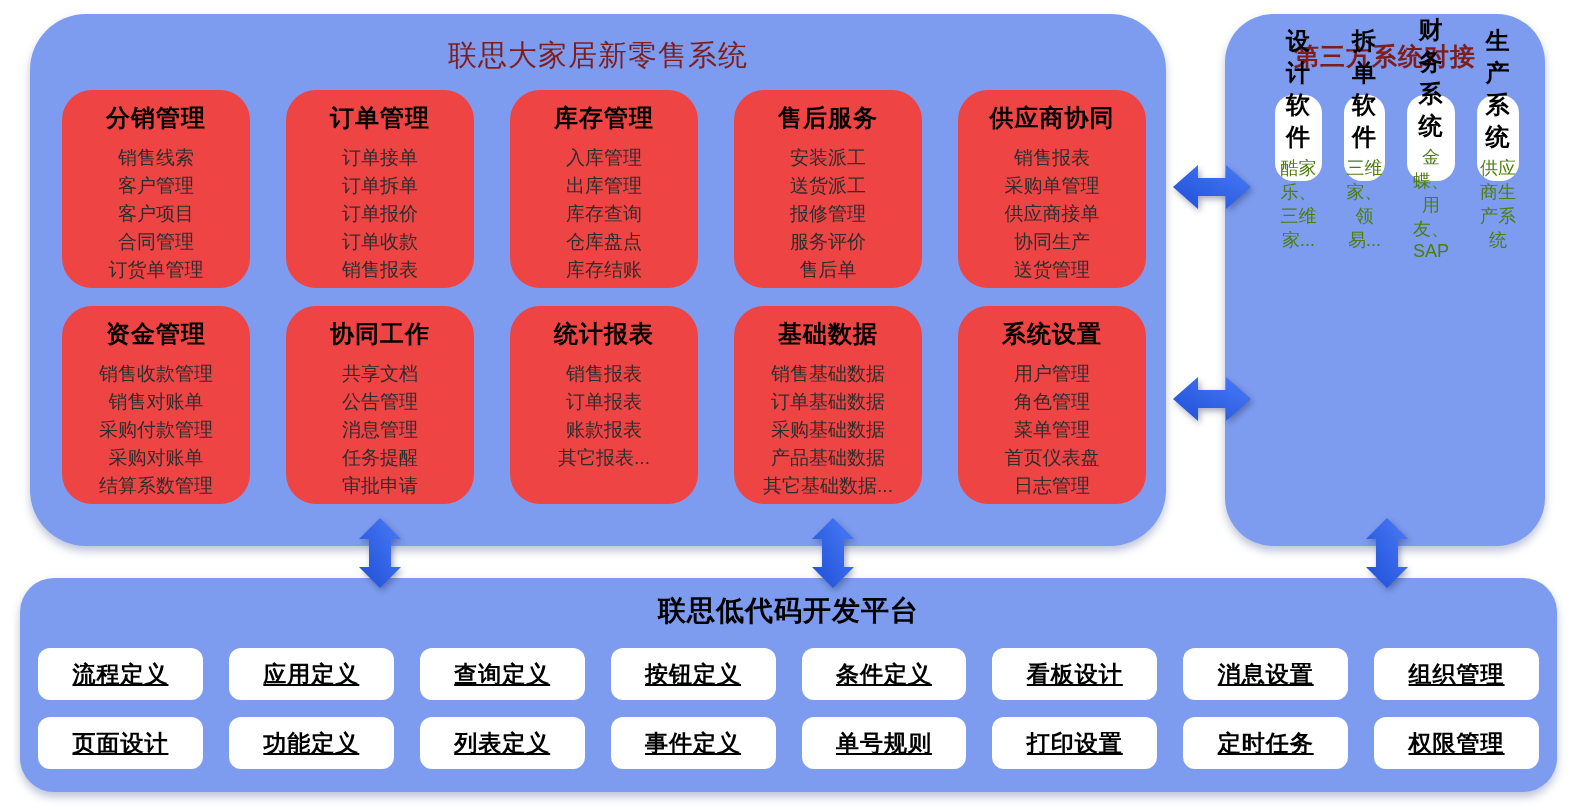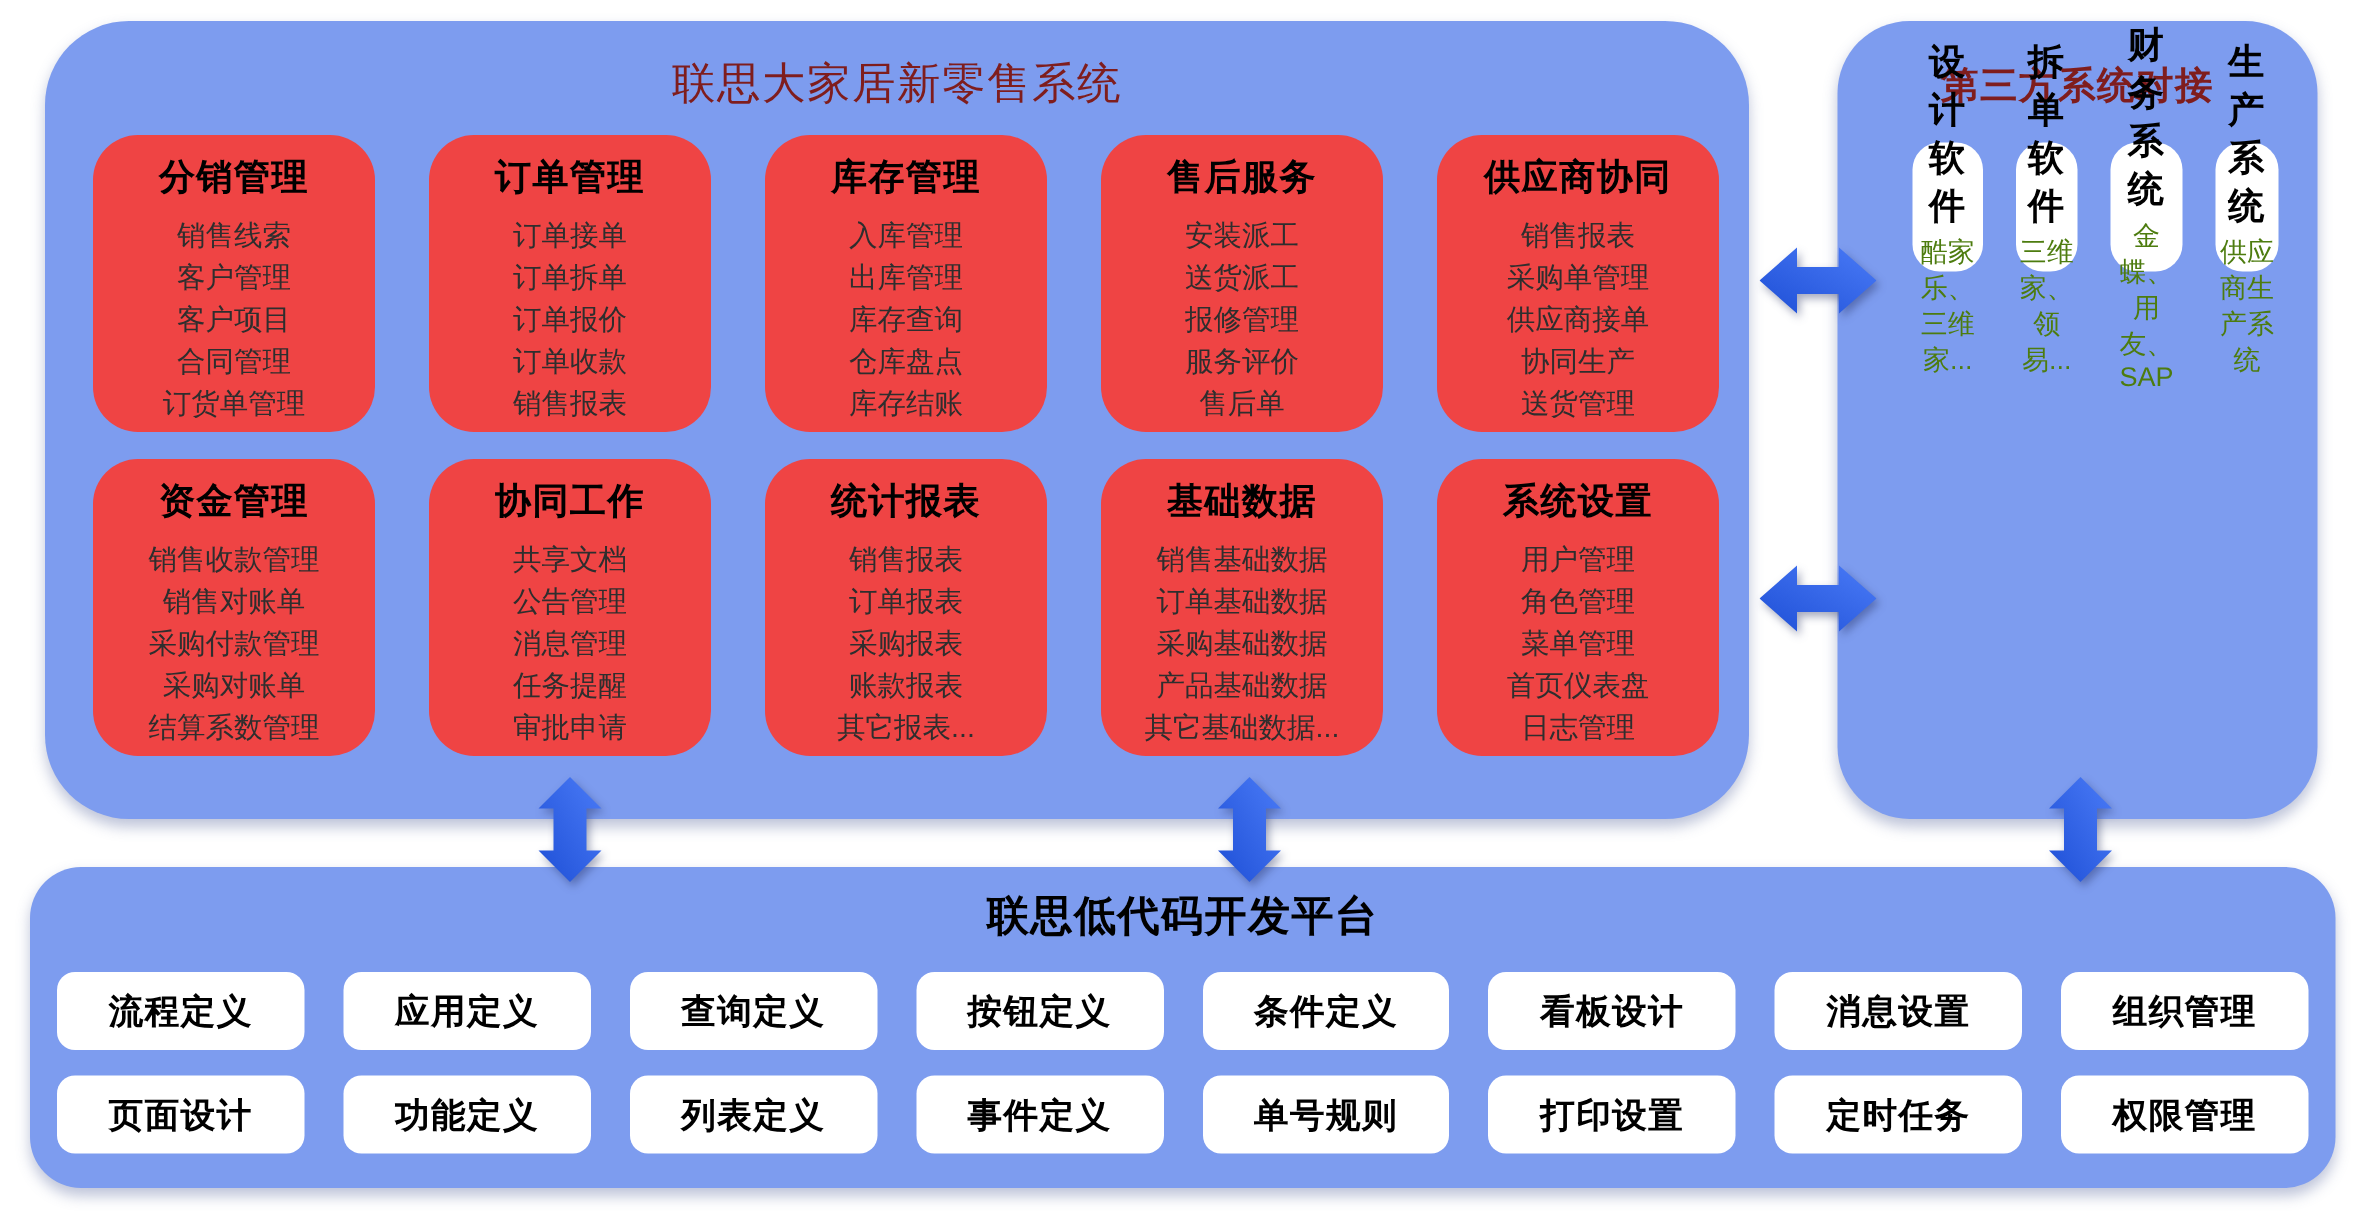--- a/index.html
+++ b/index.html
@@ -27,21 +27,21 @@
   .tp-card { background:#fff; border-radius:18px; height:86px; text-align:center;
              display:flex; flex-direction:column; justify-content:center; }
   .tp-title { font-size:24px; font-weight:800; color:#000; letter-spacing:1px; }
   .tp-sub { font-size:18px; color:#4d7c0f; margin-top:3px; }
 
   
   .platform-box { left:20px; top:578px; width:1537px; height:214px; border-radius:34px; }
   .platform-title { margin-top:14px; text-align:center; font-size:28px; font-weight:800; color:#000; letter-spacing:1px; }
   .platform-grid {
     display:grid; grid-template-columns:repeat(8,1fr); grid-template-rows:52px 52px;
-    gap:17px 26px; padding:18px 18px 0 18px;
+    gap:17px 26px; padding:18px 18px 0 18px;text-decoration:underline;
   }
   .plat-card { background:#fff; border-radius:12px; display:flex; align-items:center; justify-content:center;
                font-size:23px; font-weight:800; color:#000; letter-spacing:1px; }
 
   
   .arrow { position:absolute; filter:drop-shadow(2px 3px 3px rgba(30,40,90,.4)); z-index:5; }
 </style>
 </head>
 <body>
 
@@ -120,21 +120,20 @@
         <div class="module-item">公告管理</div>
         <div class="module-item">消息管理</div>
         <div class="module-item">任务提醒</div>
         <div class="module-item">审批申请</div>
       </div>
 
       <div class="module-card">
         <div class="module-title">统计报表</div>
         <div class="module-item">销售报表</div>
         <div class="module-item">订单报表</div>
-        <div class="module-item">采购报表</div>
         <div class="module-item">账款报表</div>
         <div class="module-item">其它报表...</div>
       </div>
 
       <div class="module-card">
         <div class="module-title">基础数据</div>
         <div class="module-item">销售基础数据</div>
         <div class="module-item">订单基础数据</div>
         <div class="module-item">采购基础数据</div>
         <div class="module-item">产品基础数据</div>

